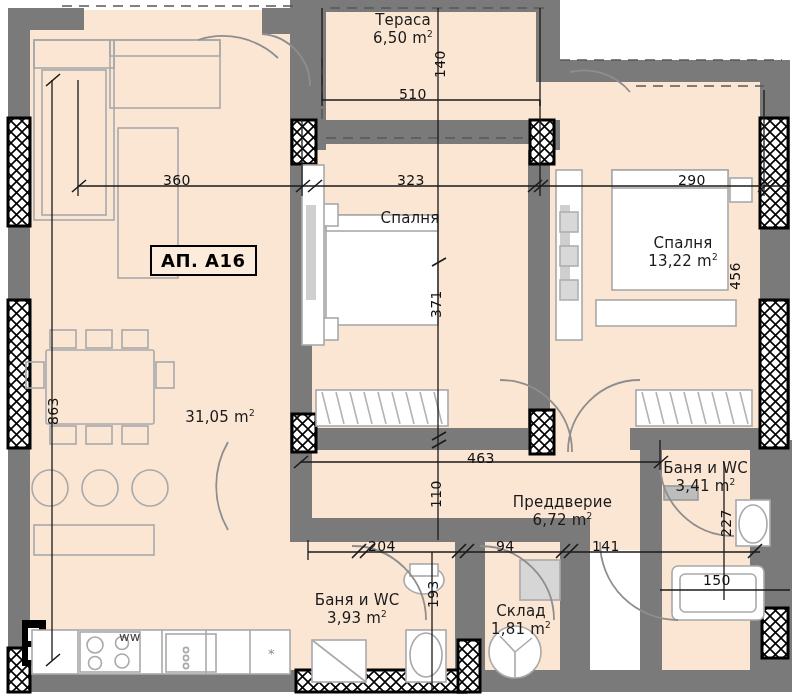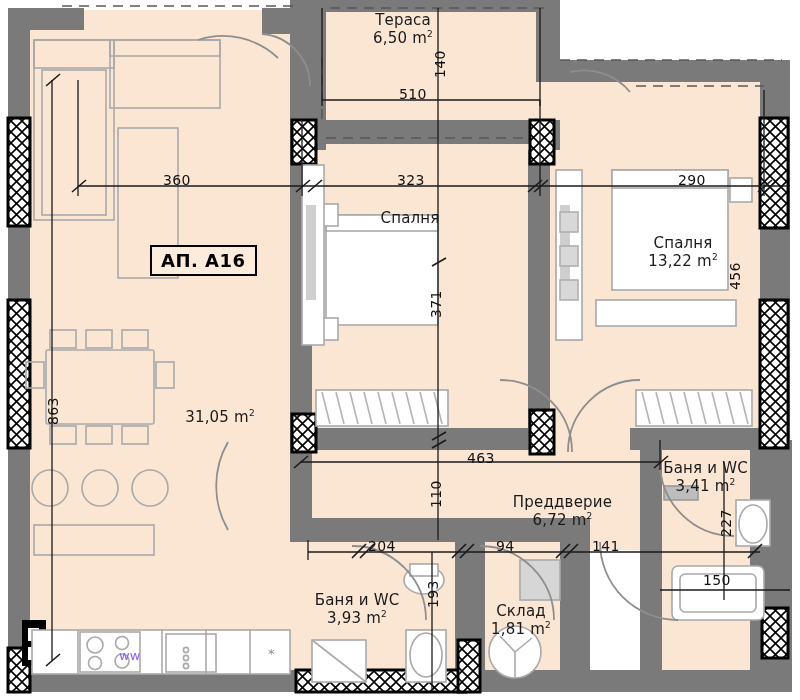--- a/index.html
+++ b/index.html
@@ -307,16 +307,16 @@
       <div class="dimv" style="left: 432px; top: 78px;">140</div>
       <div class="dimv" style="left: 727px; top: 290px;">456</div>
       <div class="dimv" style="left: 428px; top: 318px;">371</div>
       <div class="dimv" style="left: 45px; top: 425px;">863</div>
       <div class="dimv" style="left: 428px; top: 508px;">110</div>
       <div class="dimv" style="left: 718px; top: 537px;">227</div>
       <div class="dimv" style="left: 425px; top: 608px;">193</div>
     </div>
 
   <div id="appliance-labels">
-      <div style="position: absolute; left: 119px; top: 648px; font-size: 13px; color: #8b5cf6;">ww</div>
+      <div style="position: absolute; left: 119px; top: 629px; font-size: 13px; color: #404040;">ww</div>
       <div style="position: absolute; left: 268px; top: 646px; font-size: 13px; color: rgb(143, 143, 143);">*</div>
     </div>
 </div>
 
 </body></html>

